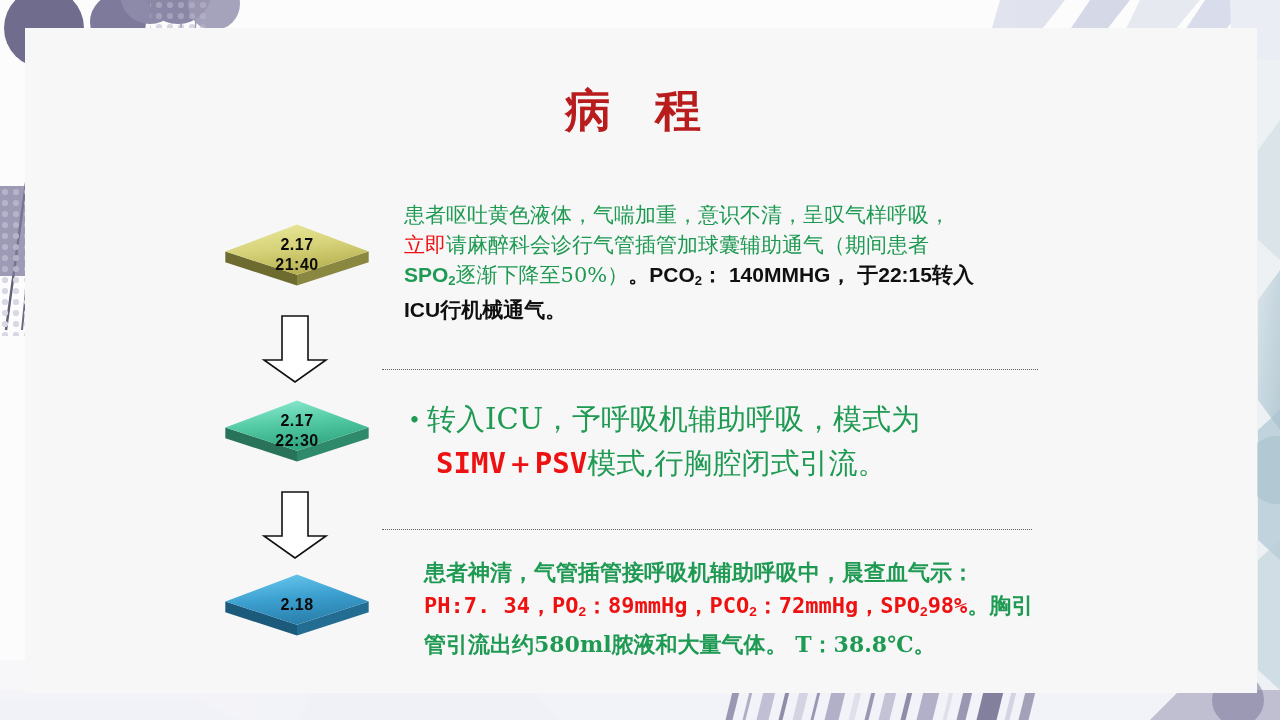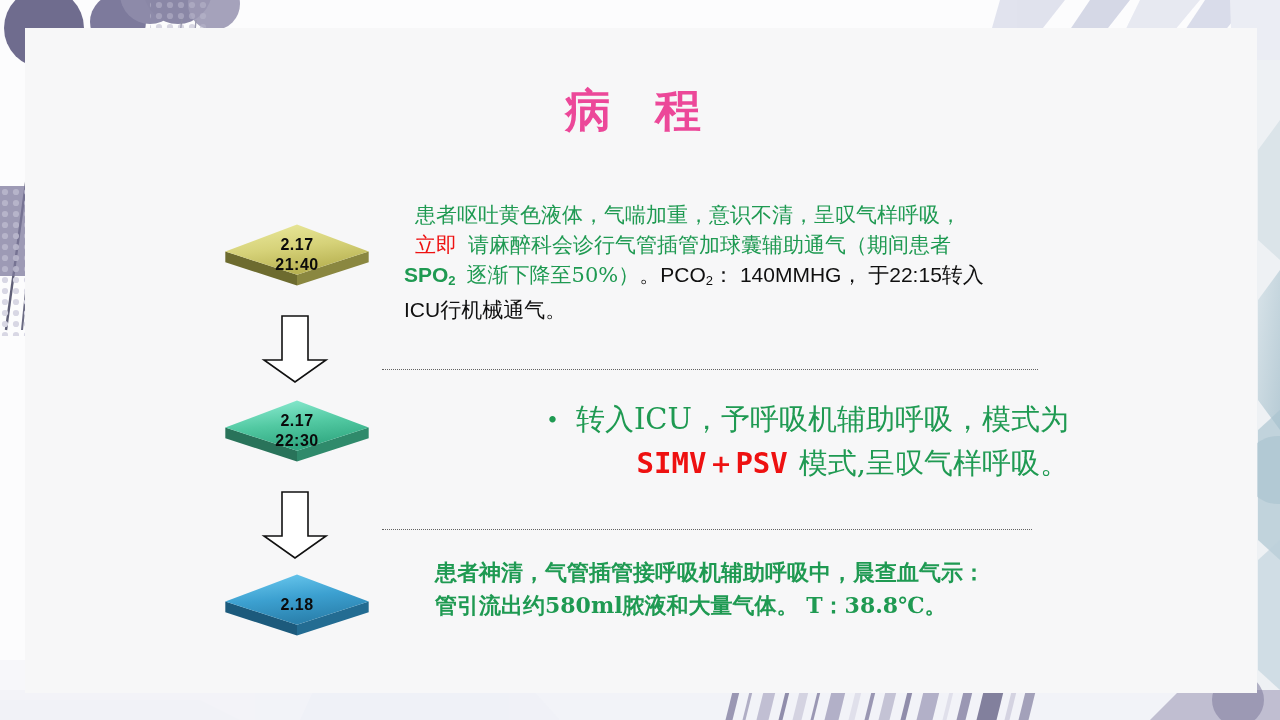--- a/index.html
+++ b/index.html
@@ -19,21 +19,21 @@
     background:#f7f7f8;
     box-shadow:0 0 0 0 rgba(0,0,0,0);
   }
 
   
   #title{
     position:absolute;left:0;top:80px;width:1280px;text-align:center;
     font-family:"DejaVu Serif","Liberation Serif",serif;
     font-weight:bold;
     font-size:46px;letter-spacing:14px;
-    color:#ec4899;
+    color:#b91c1c;
   }
 
   
   .diamond-wrap{position:absolute;width:180px;height:96px;}
   .diamond-wrap .face{
     position:absolute;left:0;top:0;width:180px;height:86px;
   }
   .d-label{
     position:absolute;left:0;top:0;width:180px;height:86px;
     display:flex;flex-direction:column;align-items:center;justify-content:center;
@@ -41,36 +41,36 @@
     letter-spacing:.5px;
     pointer-events:none;
   }
   .d-label span{display:block;}
 
   
   .arrow{position:absolute;width:72px;height:72px;}
 
   
   .txt{position:absolute;}
-  .cn{font-family:"DejaVu Serif","Liberation Serif",serif;margin-left:11px;}
+  .cn{font-family:"DejaVu Serif","Liberation Serif",serif;}
   .green{color:#1f9a52;}
   .red{color:#ee1111;}
   .black{color:#101010;}
 
   #blk1{
     left:404px;top:200px;width:706px;
     font-size:21px;line-height:29px;
   }
   #blk1 .ln{white-space:nowrap;}
   #blk1 .sans{font-family:"Liberation Sans","DejaVu Sans",sans-serif;font-weight:bold;}
-  #blk1 .plain{font-family:"Liberation Sans","DejaVu Sans",sans-serif;font-weight:normal;}
+  #blk1 .plain{font-family:"Liberation Sans","DejaVu Sans",sans-serif;font-weight:bold;}
 
   #blk2{
-    left:389px;top:398px;width:680px;
-    font-size:29px;line-height:42px;text-align:right;
+    left:408px;top:398px;width:680px;
+    font-size:29px;line-height:42px;
   }
   #blk2 .bullet{font-size:22px;vertical-align:middle;margin-right:6px;}
   #blk2 .mono{font-family:"DejaVu Sans Mono","Liberation Mono",monospace;font-weight:bold;margin-top:36px;}
 
   #blk3{
     left:424px;top:556px;width:680px;
     font-size:22px;line-height:32px;font-weight:bold;
   }
   #blk3 .mono{font-family:"DejaVu Sans Mono","Liberation Mono",monospace;font-weight:bold;}
 
@@ -260,18 +260,19 @@
 <div class="divider" id="div2"></div>
 
 <div class="txt" id="blk1">
     <div class="ln"><span class="cn green">患者呕吐黄色液体，气喘加重，意识不清，呈叹气样呼吸，</span></div>
     <div class="ln"><span class="cn red">立即</span><span class="cn green">请麻醉科会诊行气管插管加球囊辅助通气（期间患者</span></div>
     <div class="ln"><span class="sans green">SPO</span><sub class="sans green">2</sub><span class="cn green">逐渐下降至50%）</span><span class="plain black">。PCO</span><sub class="plain black">2</sub><span class="plain black">：  140MMHG，  于22:15转入</span></div>
     <div class="ln"><span class="plain black">ICU行机械通气。</span></div>
   </div>
 <div class="txt" id="blk2">
     <div class="ln"><span class="bullet cn green">•</span><span class="cn green">转入ICU，予呼吸机辅助呼吸，模式为</span></div>
-    <div class="ln" style="padding-left: 28px;"><span class="mono red">SIMV＋PSV</span><span class="cn green">模式,呈叹气样呼吸。</span></div>
+    <div class="ln" style="padding-left: 28px;"><span class="mono red">SIMV＋PSV</span><span class="cn green">模式,行胸腔闭式引流。</span></div>
   </div>
 <div class="txt" id="blk3">
     <div class="ln"><span class="cn green">患者神清，气管插管接呼吸机辅助呼吸中，晨查血气示：</span></div>
+    <div class="ln"><span class="mono red">PH:7. 34，PO</span><sub class="sans red">2</sub><span class="mono red">：89mmHg，PCO</span><sub class="sans red">2</sub><span class="mono red">：72mmHg，SPO</span><sub class="sans red">2</sub><span class="mono red">98%</span><span class="cn green">。胸引</span></div>
     <div class="ln"><span class="cn green">管引流出约580ml脓液和大量气体。 T：38.8℃。</span></div>
   </div>
 
 </body></html>

